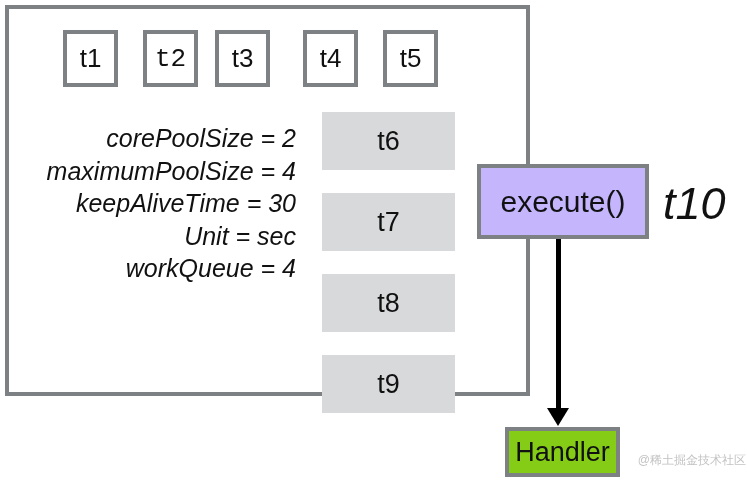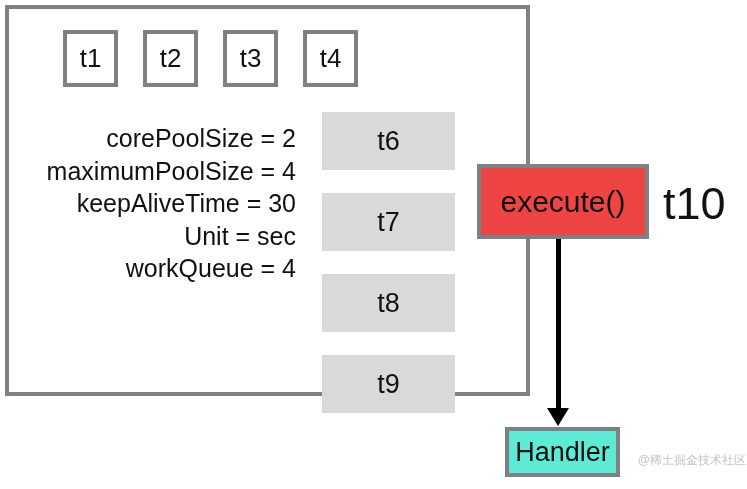--- a/index.html
+++ b/index.html
@@ -33,34 +33,35 @@
     top: 30px;
     width: 55px; height: 57px;
     border: 4px solid var(--border, #7e8184);
     box-sizing: border-box;
     background: #fff;
     display: flex; align-items: center; justify-content: center;
     font-size: 26px;
     z-index: 1;
   }
   .t1 { left: 63px; }
-  .t2 { left: 143px; }
-  .t3 { left: 223px; text-align: center; }
+  .t2 { left: 143px; font-family: Liberation Mono, monospace; }
+  .t3 { left: 215px; text-align: center; }
   .t4 { left: 303px; }
   .t5 { left: 383px; }
   
   .params {
     position: absolute;
     left: 16px; top: 122px;
     width: 280px;
     text-align: right;
     font-size: 25px;
     line-height: 32.5px;
     white-space: nowrap;
     z-index: 1;
+    font-style: italic;
   }
   
   .queue {
     position: absolute;
     left: 322px; top: 112px;
     width: 133px;
     z-index: 1;
   }
   .queue-cell {
     width: 133px; height: 58px;
@@ -69,31 +70,32 @@
     display: flex; align-items: center; justify-content: center;
     font-size: 27px;
   }
   
   .execute-box {
     position: absolute;
     left: 477px; top: 164px;
     width: 172px; height: 75px;
     border: 4px solid var(--border, #7e8184);
     box-sizing: border-box;
-    background: #ef4444;
+    background: #c4b5fd;
     display: flex; align-items: center; justify-content: center;
     font-size: 30px;
     z-index: 2;
   }
   
   .t10-label {
     position: absolute;
     left: 663px; top: 178px;
     font-size: 45px;
     z-index: 1;
+    font-style: italic;
   }
   
   .arrow-line {
     position: absolute;
     left: 556px; top: 239px;
     width: 5px; height: 170px;
     background: var(--arrow, #000);
     z-index: 1;
   }
   .arrow-head {
@@ -105,21 +107,21 @@
     border-top: 18px solid var(--arrow, #000);
     z-index: 1;
   }
   
   .handler-box {
     position: absolute;
     left: 505px; top: 427px;
     width: 115px; height: 50px;
     border: 4px solid var(--border, #7e8184);
     box-sizing: border-box;
-    background: #5eead4;
+    background: #84cc16;
     display: flex; align-items: center; justify-content: center;
     font-size: 27px;
     z-index: 2;
   }
   
   .watermark {
     position: absolute;
     right: 14px; top: 452px;
     font-size: 12px;
     color: var(--watermark, #c3c3c5);
@@ -131,20 +133,21 @@
 <body>
 
 <div class="stage">
 
   <div class="outer-box"></div>
 
   <div class="thread-box t1">t1</div>
   <div class="thread-box t2">t2</div>
   <div class="thread-box t3">t3</div>
   <div class="thread-box t4">t4</div>
+  <div class="thread-box t5">t5</div>
 
   <div class="params">
     <div>corePoolSize = 2</div>
     <div>maximumPoolSize = 4</div>
     <div>keepAliveTime = 30</div>
     <div>Unit = sec</div>
     <div>workQueue = 4</div>
   </div>
 
   <div class="queue">

